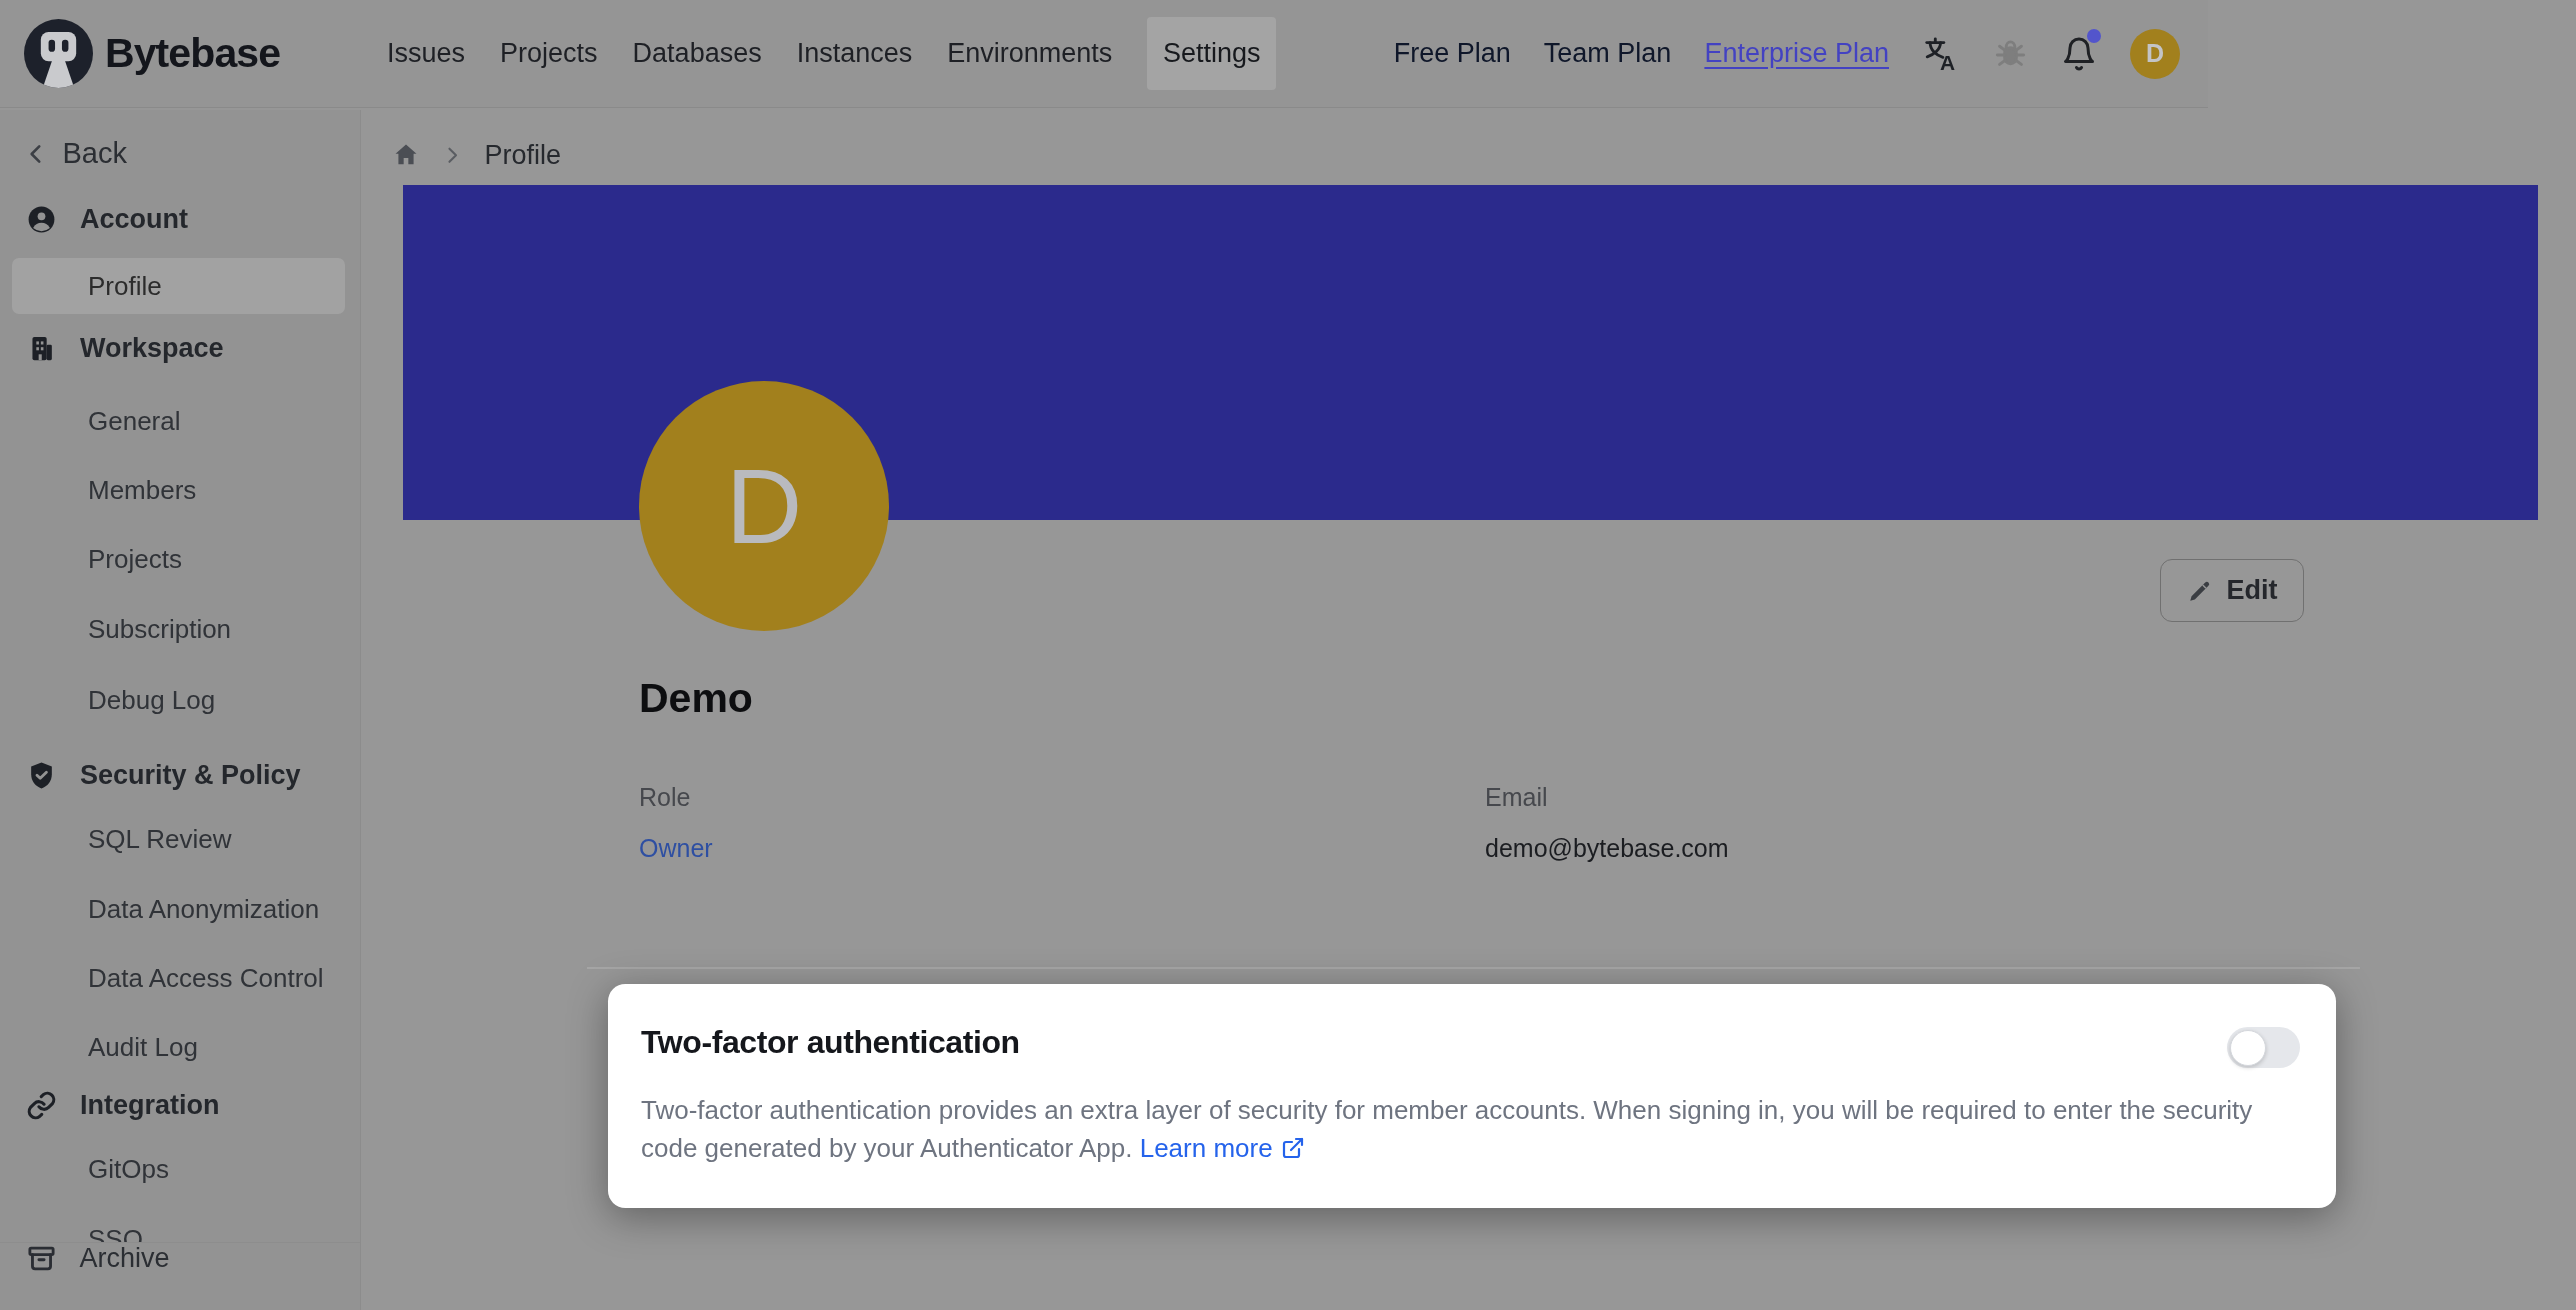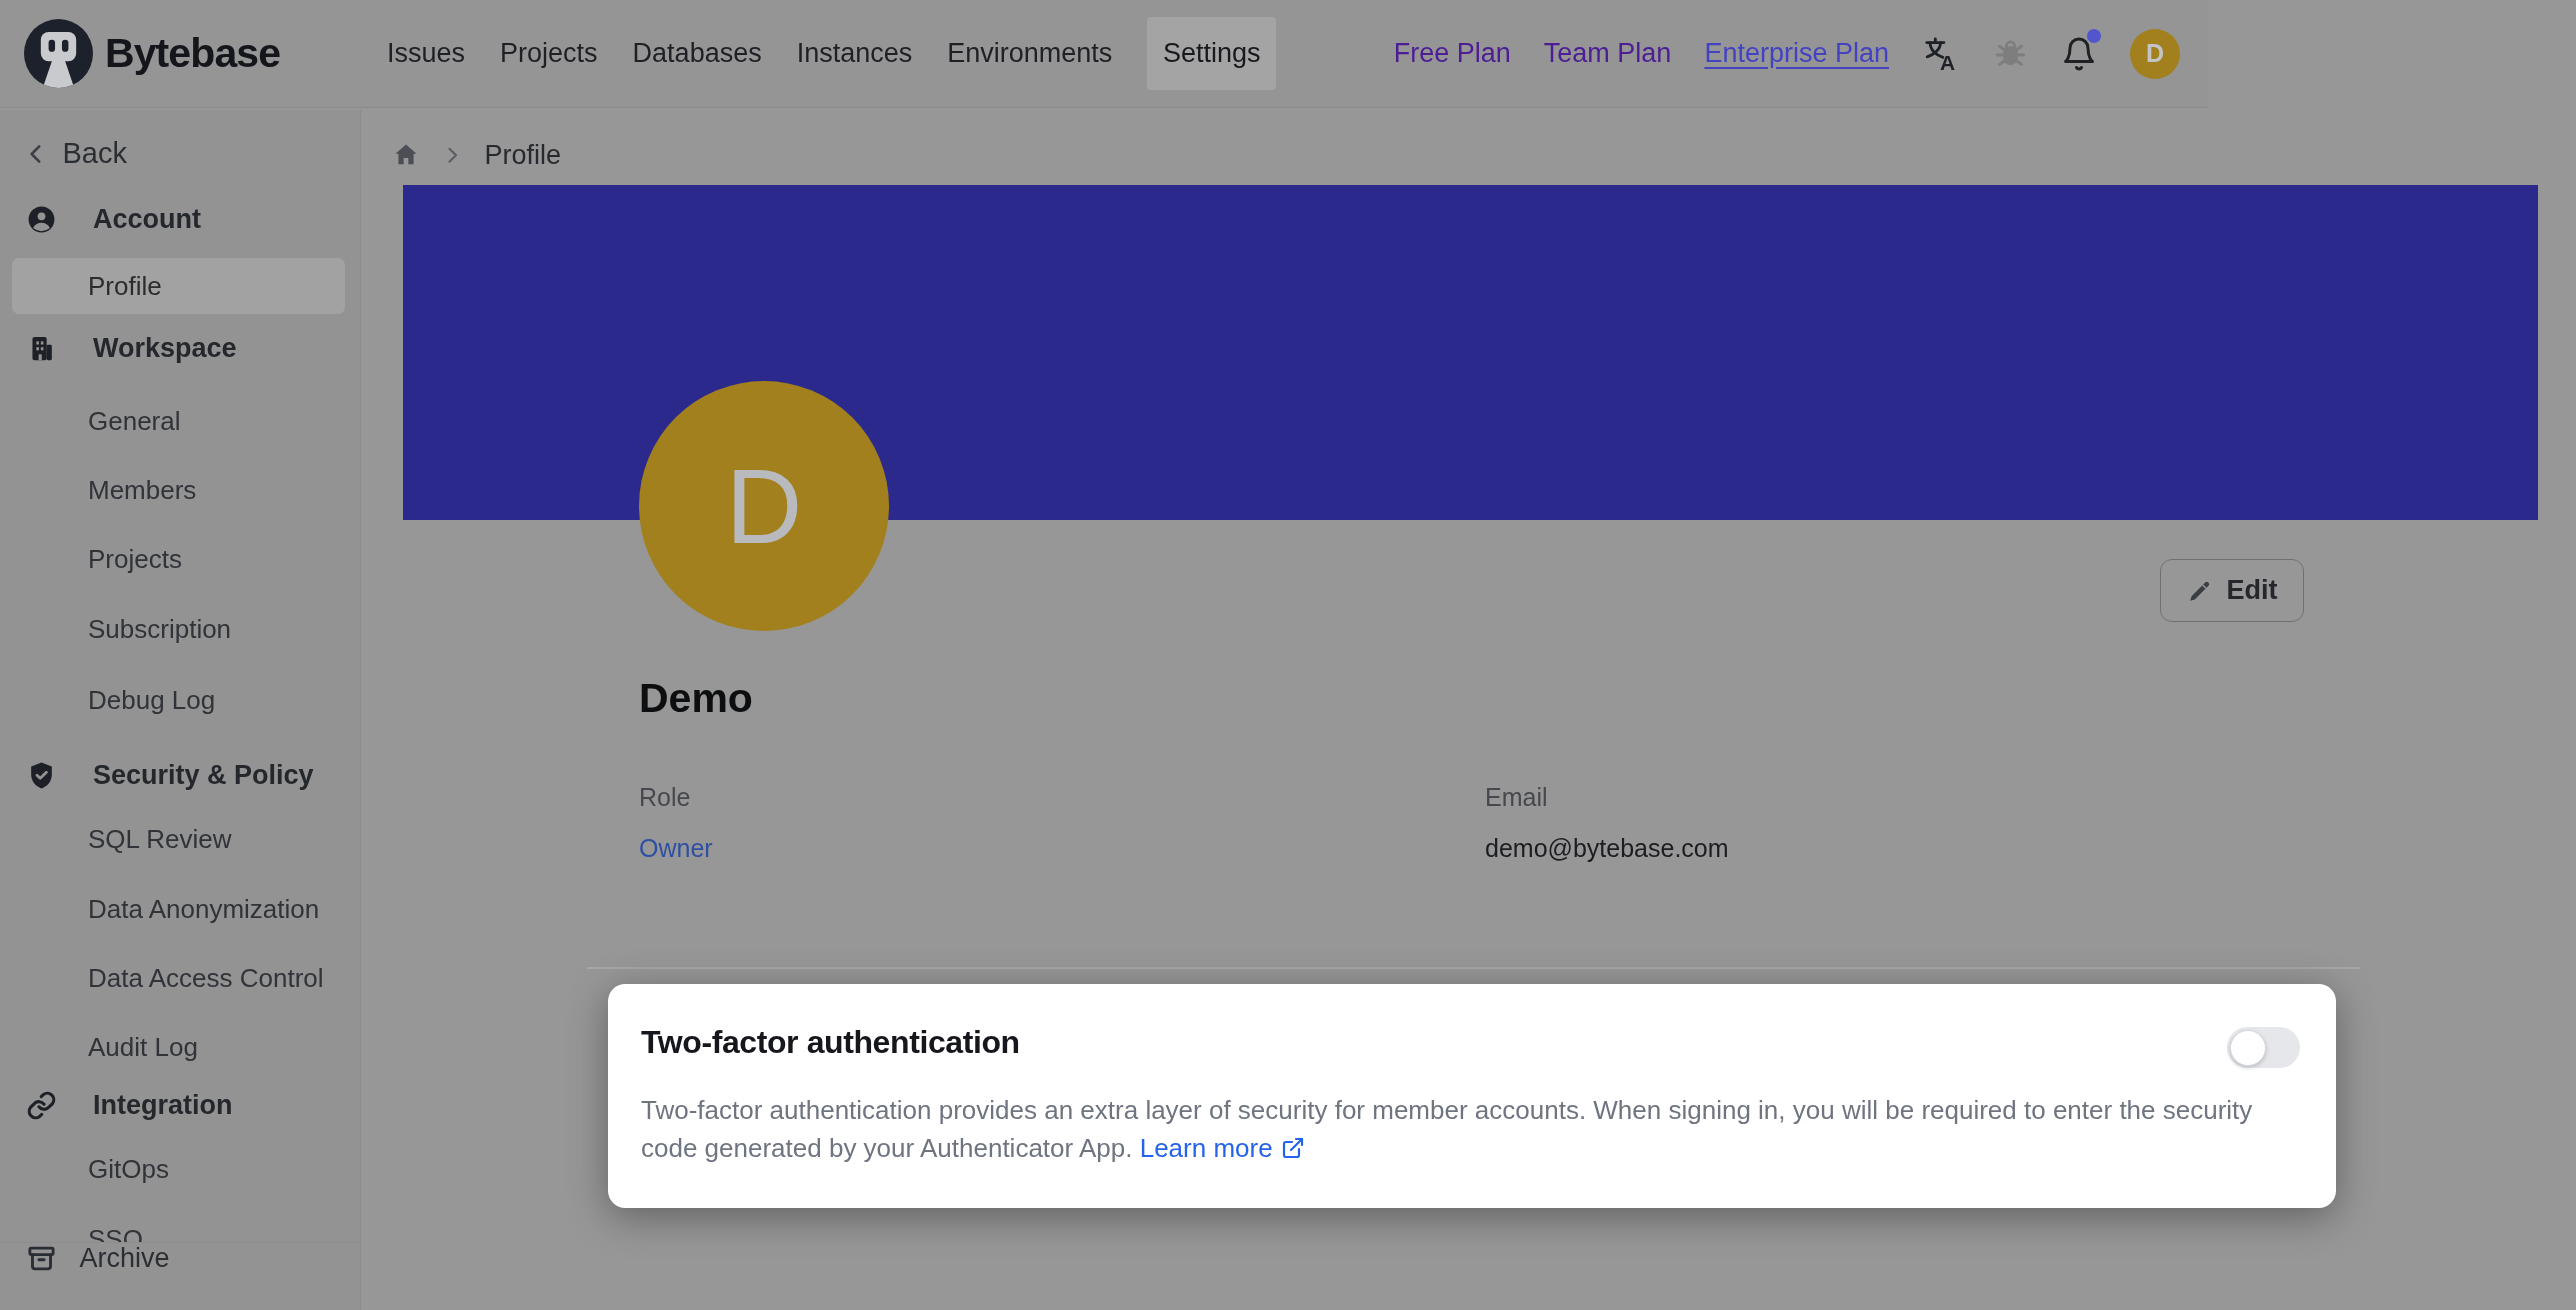--- a/index.html
+++ b/index.html
@@ -16,38 +16,38 @@
   .hdr {
     position:absolute; left:0; top:0; width:2208px; height:108px;
     background:#959595; border-bottom:1.7px solid #8a8a8a;
   }
   .logo-wrap { position:absolute; left:24px; top:19px; display:flex; align-items:center; gap:12px; }
   .logo-text { font-size:41px; font-weight:700; color:#14161c; letter-spacing:-0.9px; }
   .nav { position:absolute; left:387px; top:0; height:107px; display:flex; align-items:center; gap:35px; }
   .nav-item { font-size:27px; color:#1e2025; cursor:pointer; white-space:nowrap; }
   .nav-item.pill { background:#a4a4a4; border-radius:4px; padding:21px 15.6px; color:#17191d; }
   .hdr-right { position:absolute; right:28px; top:0; height:107px; display:flex; align-items:center; gap:33px; }
-  .plan-link { font-size:27px; color:#4c1d95; white-space:nowrap; }
+  .plan-link { font-size:27px; color:#0f172a; white-space:nowrap; }
   .plan-link.enterprise { color:#4342c2; text-decoration:underline; text-underline-offset:5.2px; font-weight:500; }
   .bell-wrap { position:relative; }
   .bell-dot { position:absolute; right:-3.5px; top:-7px; width:14px; height:14px; border-radius:50%; background:#5355cc; }
   .avatar-sm {
     width:50px; height:50px; border-radius:50%; background:#a2801d;
     display:flex; align-items:center; justify-content:center;
     color:#c3c4c7; font-size:25px; font-weight:700;
   }
 
   
   .sidebar {
     position:absolute; left:0; top:110px; width:361px; height:1200px;
     background:#939393; border-right:1.7px solid #8c8c8c;
   }
   .back-row { position:absolute; left:22.5px; top:26px; height:35px; display:flex; align-items:center; gap:14px; cursor:pointer; }
   .back-label { font-size:29px; color:#2b2e33; }
-  .side-hdr { position:absolute; left:26px; display:flex; align-items:center; gap:36px; height:35px; }
+  .side-hdr { position:absolute; left:26px; display:flex; align-items:center; gap:23px; height:35px; }
   .side-hdr-label { font-size:27px; font-weight:700; color:#24272c; }
   .side-item {
     position:absolute; left:12px; width:333px; height:56px;
     display:flex; align-items:center; padding-left:76px;
     font-size:26px; color:#303338; border-radius:7px; cursor:pointer;
   }
   .side-item.selected { background:#a2a2a2; color:#2c2c2c; }
   .side-footer {
     position:absolute; left:0; bottom:0; width:360px; height:68px;
     background:#939393; border-top:1.7px solid #8d8d8d;

